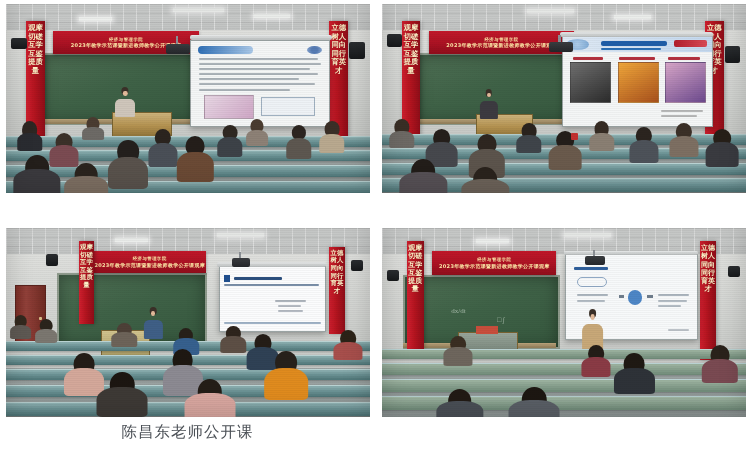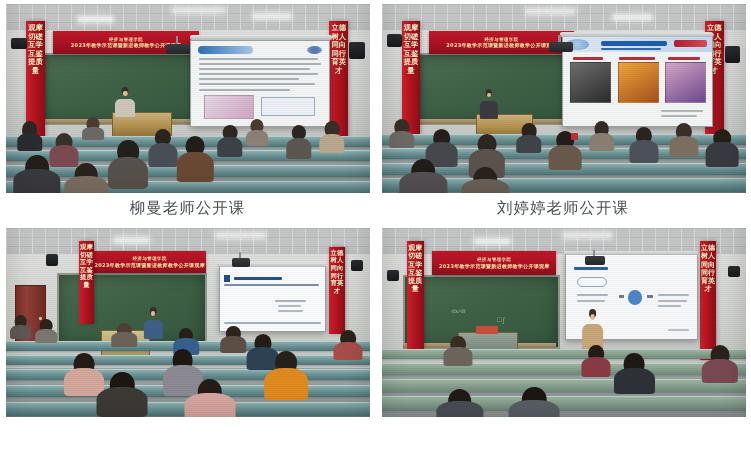--- a/index.html
+++ b/index.html
@@ -371,21 +371,20 @@
             </div>
           <div class="person" style="left:16%;top:84%;width:12%;height:20%">
               <div class="head" style="top:0;width:52%;aspect-ratio:1/1.05;background:#2b241e"></div>
               <div class="body" style="top:34%;width:100%;height:66%;background:#7d6f62"></div>
             </div>
 
           <div class="grain"></div>
           <div class="vignette"></div>
         </div>
       </div>
-      <div class="caption">柳曼老师公开课</div>
     </div>
 
     <div class="cell right">
       <div class="photo">
         <div class="scene">
           <div class="ceiling">
             <div class="ceiling-grid"></div>
             <div class="ceil-light" style="left:40%;top:5px;width:13%"></div>
             <div class="ceil-light" style="left:64%;top:11px;width:10%"></div>
           </div>
@@ -481,21 +480,20 @@
               <div class="head" style="top:0;width:50%;aspect-ratio:1/1.05;background:#2a231d"></div>
               <div class="body" style="top:34%;width:100%;height:66%;background:#6c6259"></div>
             </div>
 
           <div style="position:absolute;left:52%;top:68%;width:2%;height:4%;background:#c2302f;border-radius:1px"></div>
 
           <div class="grain"></div>
           <div class="vignette"></div>
         </div>
       </div>
-      <div class="caption">刘婷婷老师公开课</div>
     </div>
 
     <div class="cell left">
       <div class="photo">
         <div class="scene">
           <div class="ceiling">
             <div class="ceiling-grid"></div>
             <div class="ceil-light" style="left:58%;top:5px;width:13%"></div>
             <div class="ceil-light" style="left:30%;top:10px;width:9%"></div>
           </div>
@@ -590,20 +588,21 @@
             </div>
           <div class="person" style="left:49%;top:80%;width:14%;height:22%">
               <div class="head" style="top:0;width:48%;aspect-ratio:1/1.05;background:#241d17"></div>
               <div class="body" style="top:34%;width:100%;height:66%;background:#d9a7a0"></div>
             </div>
 
           <div class="grain"></div>
           <div class="vignette"></div>
         </div>
       </div>
+      <div class="caption">陈昌东老师公开课</div>
     </div>
 
     <div class="cell right">
       <div class="photo">
         <div class="scene">
           <div class="ceiling">
             <div class="ceiling-grid"></div>
             <div class="ceil-light" style="left:50%;top:5px;width:13%"></div>
             <div class="ceil-light" style="left:26%;top:11px;width:9%"></div>
           </div>

